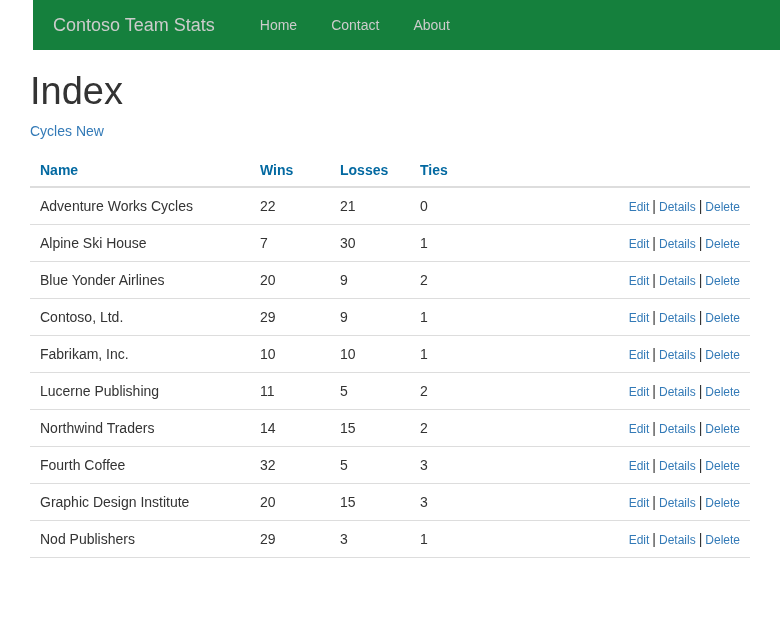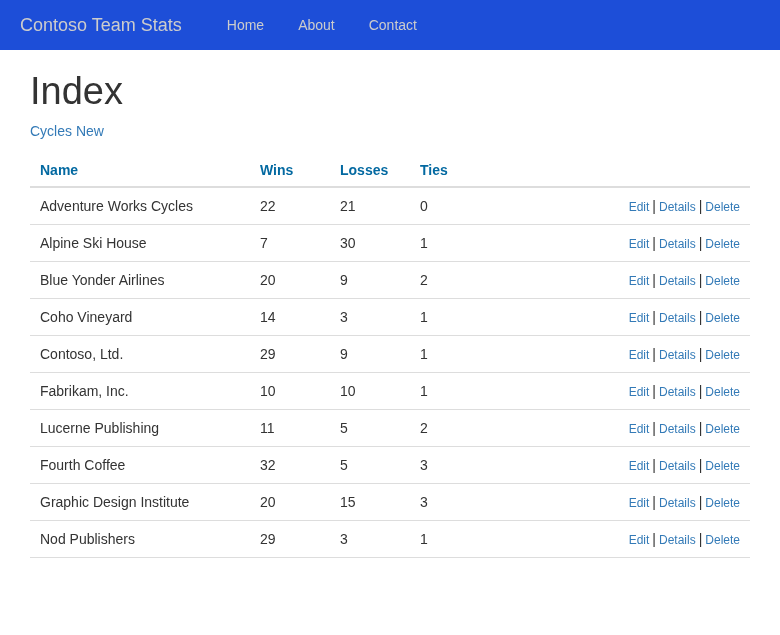--- a/index.html
+++ b/index.html
@@ -1,24 +1,25 @@
 <!DOCTYPE html>
 <html><head>
   <meta charset="utf-8">
   <style>
     * { box-sizing: border-box; margin: 0; padding: 0; }
     body { font-family: 'Segoe UI', Arial, sans-serif; font-size: 14px; color: #333; background: #fff; }
 
     
     .navbar {
-      background-color: #1d4ed8;
+      background-color: #15803d;
       padding: 0 20px;
       height: 50px;
       display: flex;
       align-items: center;
+      margin-left: 33px;
     }
     .navbar-brand {
       color: #ccc;
       font-size: 18px;
       font-weight: 300;
       margin-right: 30px;
       text-decoration: none;
     }
     .navbar-nav {
       display: flex;
@@ -95,24 +96,24 @@
 </head>
 <body>
 
 <nav class="navbar">
   <a class="navbar-brand">Contoso Team Stats</a>
   <ul class="navbar-nav">
     <li>
       <a href="#">Home</a>
     </li>
     <li>
-      <a href="#">About</a>
+      <a href="#">Contact</a>
     </li>
     <li>
-      <a href="#">Contact</a>
+      <a href="#">About</a>
     </li>
   </ul>
 </nav>
 
 <div class="container">
   <h1>Index</h1>
   <a class="create-new" href="#">Cycles New</a>
 
   <table>
     <thead>
@@ -140,27 +141,20 @@
           <td class="action-cell"><a href="#">Edit</a><span class="sep">|</span><a href="#">Details</a><span class="sep">|</span><a href="#">Delete</a></td>
         </tr>
         <tr>
           <td>Blue Yonder Airlines</td>
           <td>20</td>
           <td>9</td>
           <td>2</td>
           <td class="action-cell"><a href="#">Edit</a><span class="sep">|</span><a href="#">Details</a><span class="sep">|</span><a href="#">Delete</a></td>
         </tr>
         <tr>
-          <td>Coho Vineyard</td>
-          <td>14</td>
-          <td>3</td>
-          <td>1</td>
-          <td class="action-cell"><a href="#">Edit</a><span class="sep">|</span><a href="#">Details</a><span class="sep">|</span><a href="#">Delete</a></td>
-        </tr>
-        <tr>
           <td>Contoso, Ltd.</td>
           <td>29</td>
           <td>9</td>
           <td>1</td>
           <td class="action-cell"><a href="#">Edit</a><span class="sep">|</span><a href="#">Details</a><span class="sep">|</span><a href="#">Delete</a></td>
         </tr>
         <tr>
           <td>Fabrikam, Inc.</td>
           <td>10</td>
           <td>10</td>
@@ -168,20 +162,27 @@
           <td class="action-cell"><a href="#">Edit</a><span class="sep">|</span><a href="#">Details</a><span class="sep">|</span><a href="#">Delete</a></td>
         </tr>
         <tr>
           <td>Lucerne Publishing</td>
           <td>11</td>
           <td>5</td>
           <td>2</td>
           <td class="action-cell"><a href="#">Edit</a><span class="sep">|</span><a href="#">Details</a><span class="sep">|</span><a href="#">Delete</a></td>
         </tr>
         <tr>
+          <td>Northwind Traders</td>
+          <td>14</td>
+          <td>15</td>
+          <td>2</td>
+          <td class="action-cell"><a href="#">Edit</a><span class="sep">|</span><a href="#">Details</a><span class="sep">|</span><a href="#">Delete</a></td>
+        </tr>
+        <tr>
           <td>Fourth Coffee</td>
           <td>32</td>
           <td>5</td>
           <td>3</td>
           <td class="action-cell"><a href="#">Edit</a><span class="sep">|</span><a href="#">Details</a><span class="sep">|</span><a href="#">Delete</a></td>
         </tr>
         <tr>
           <td>Graphic Design Institute</td>
           <td>20</td>
           <td>15</td>

